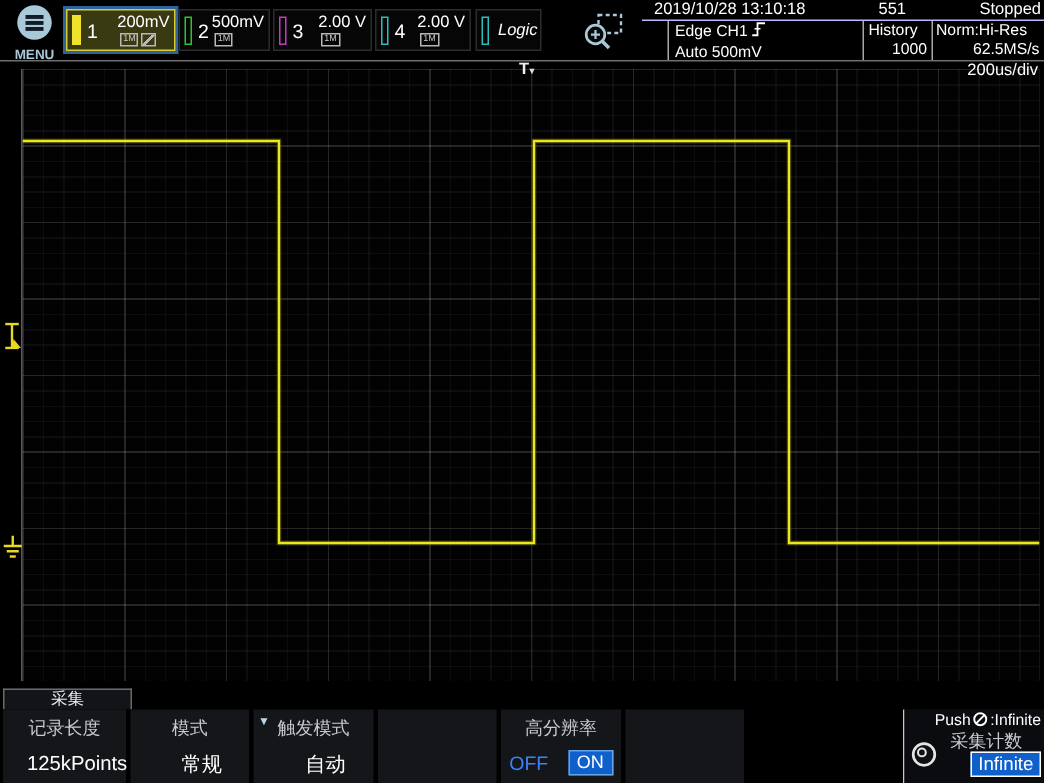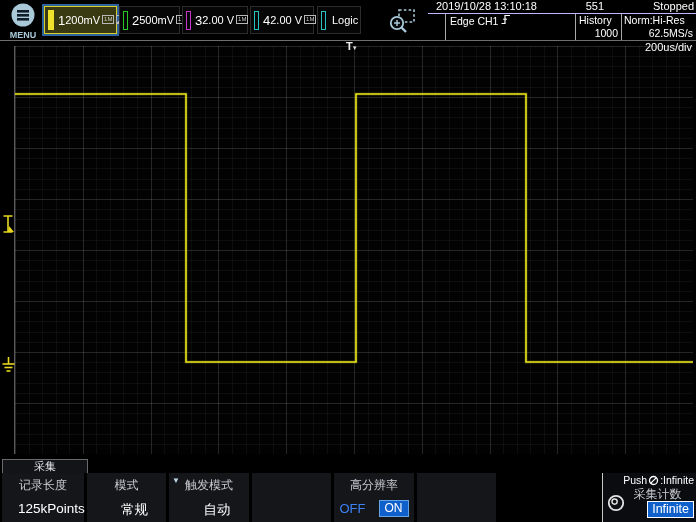--- a/index.html
+++ b/index.html
@@ -11,21 +11,21 @@
   .menu-btn{position:absolute;left:6px;top:2px;width:34px;height:36px;text-align:center;cursor:pointer;}
   .menu-label{display:block;margin-top:-2px;font-size:9px;font-weight:bold;color:#a9c9d9;letter-spacing:0px;}
 
   .ch{position:absolute;top:6px;height:28px;background:#060606;border:1px solid #2c2c2c;
       display:flex;align-items:center;padding:0 3px;box-sizing:border-box;}
   .ch.selected{background:#3a3a12;border:1px solid #d8cc30;box-shadow:0 0 0 2px #2e639b;}
   .chbar{width:6px;height:20px;margin-right:4px;flex:none;}
   .bar-filled{background:#f0e22a;}
   .bar-o{width:5px;height:19px;background:transparent;border:1px solid;box-sizing:border-box;}
   .chnum{color:#fff;font-size:13px;}
-  .chcol{display:flex;flex-direction:row;align-items:flex-end;margin-left:auto;}
+  .chcol{display:flex;flex-direction:column;align-items:flex-end;margin-left:auto;}
   .chval{color:#fff;font-size:11px;line-height:12px;white-space:nowrap;}
   .badges{display:flex;gap:2px;margin-top:1px;align-self:flex-start;margin-left:2px;}
   .badge{border:1px solid #b8b8b8;color:#c8c8c8;font-size:6px;line-height:7px;height:7px;padding:0 1px;}
   .badge-probe{width:8px;height:7px;border:1px solid #b8b8b8;box-sizing:content-box;
       background:linear-gradient(135deg,transparent 44%,#b8b8b8 44%,#b8b8b8 58%,transparent 58%);}
   .logic-label{color:#fff;font-size:11px;margin-left:2px;}
 
   .zoom-tool{position:absolute;left:386px;top:7px;width:32px;height:28px;cursor:pointer;}
 
   
@@ -131,21 +131,21 @@
       <span class="chbar bar-o" style="border-color:#28c0c0;"></span>
       <span class="chnum">4</span>
       <span class="chcol">
         <span class="chval">2.00 V</span>
         <span class="badges">
             <span class="badge">1M</span>
           </span>
       </span>
     </div>
 
-    <div class="ch" style="left:317px;width:44px;">
+    <div class="ch" style="left:317px;width:44px;font-style:italic;">
       <span class="chbar bar-o" style="border-color:#28c0c0;width:5px;"></span>
       <span class="logic-label">Logic</span>
     </div>
 
     <div class="zoom-tool">
       <span>
         <svg width="32" height="28" viewBox="0 0 32 28">
           <rect x="13" y="3" width="15" height="12" fill="none" stroke="#a9c9d9" stroke-width="1.6" stroke-dasharray="2.6 2.2"></rect>
           <circle cx="11" cy="16" r="6.2" fill="#06080a" stroke="#a9c9d9" stroke-width="1.8"></circle>
           <line x1="8" y1="16" x2="14" y2="16" stroke="#a9c9d9" stroke-width="1.5"></line>
@@ -165,20 +165,21 @@
         <div class="b-trig">
           <div class="trigline1">
             <span>Edge CH1</span>
             <span>
               <svg width="10" height="11" viewBox="0 0 10 11">
                 <path d="M0.5 9.5 H4 V1.5 H9" fill="none" stroke="#fff" stroke-width="1.2"></path>
                 <path d="M2 5.2 H6" stroke="#fff" stroke-width="1"></path>
               </svg>
             </span>
           </div>
+          <div>Auto 500mV</div>
         </div>
         <div class="b-hist">
           <div>History</div>
           <div class="r-al">1000</div>
         </div>
         <div class="b-rate">
           <div>Norm:Hi-Res</div>
           <div class="r-al">62.5MS/s</div>
         </div>
       </div>

